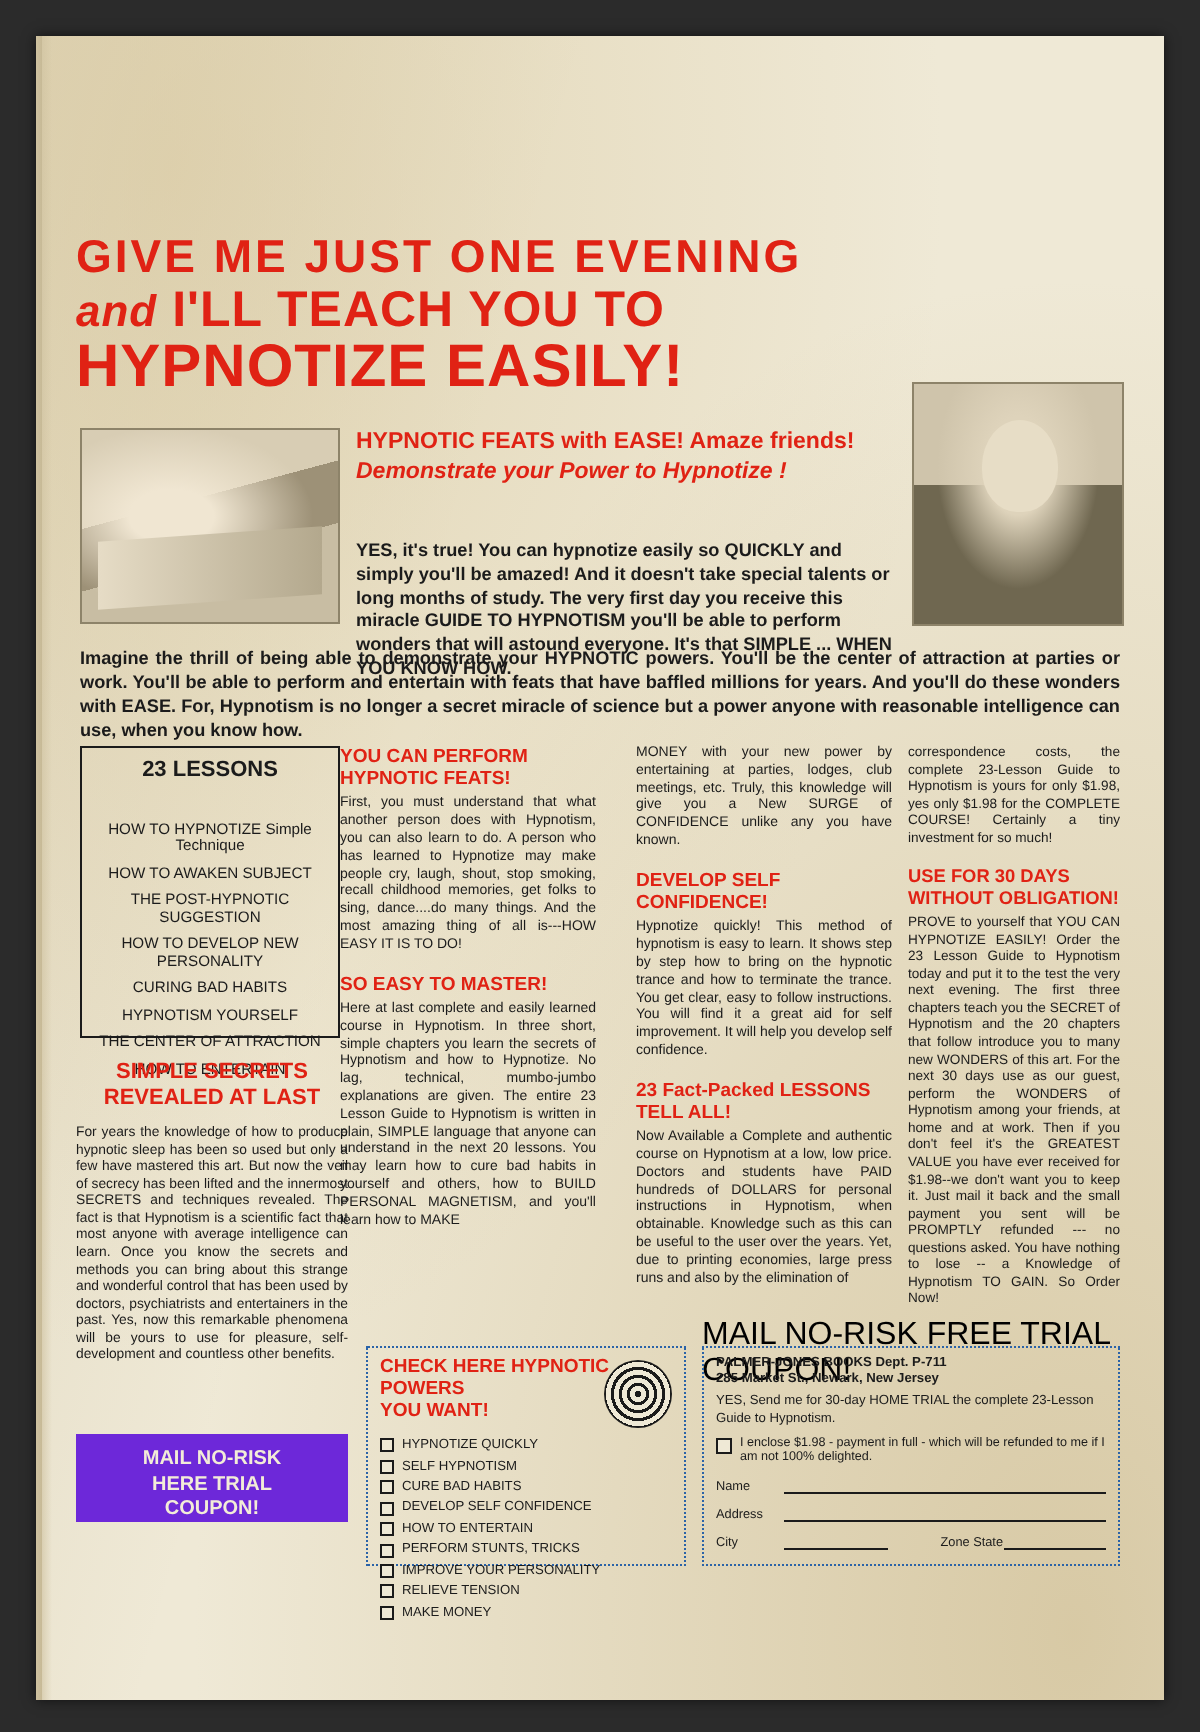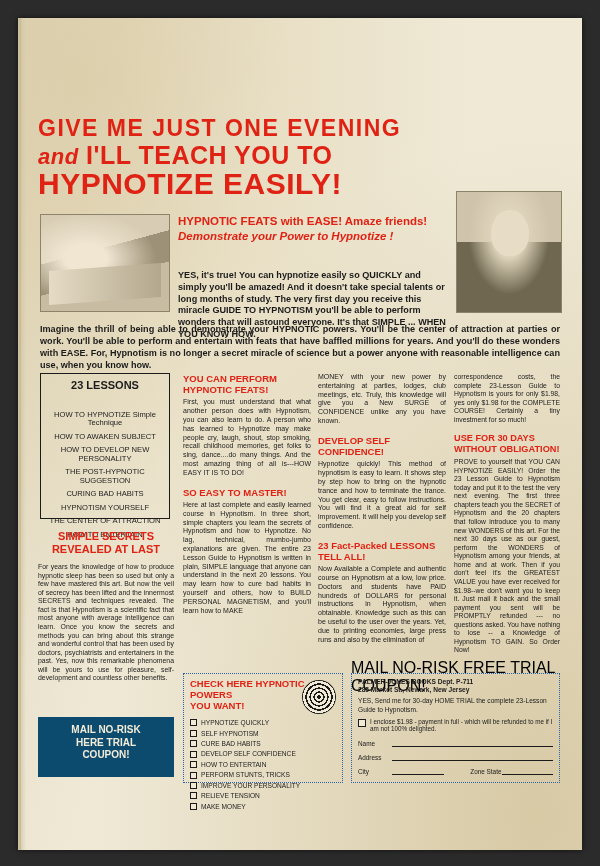--- a/index.html
+++ b/index.html
@@ -117,30 +117,30 @@
     position:absolute;left:20px;top:512px;width:136px;
     color:#e02214;font-weight:bold;font-size:11px;line-height:1.2;text-align:center;
   }
   .secrets-body{
     position:absolute;left:20px;top:545px;width:136px;
     font-size:6.9px;line-height:1.24;color:#1b1b1b;text-align:justify;
   }
 
   
   .blackbox{
-    position:absolute;left:20px;top:699px;width:136px;height:60px;
-    background:#0c4a6e;
+    position:absolute;left:20px;top:699px;width:136px;height:44px;
+    background:#6d28d9;
   }
   .blackbox .txt{
     color:#f3ecd8;font-weight:bold;font-size:10px;line-height:1.25;
     text-align:center;padding-top:7px;
   }
 
   
-  .colA{position:absolute;left:165px;top:355px;width:128px;}
+  .colA{position:absolute;left:152px;top:355px;width:128px;}
   .colB{position:absolute;left:300px;top:355px;width:128px;}
   .colC{position:absolute;left:436px;top:355px;width:106px;}
 
   .hd{color:#e02214;font-weight:bold;font-size:9.5px;line-height:1.18;margin-bottom:3px;}
   .bd{font-size:7px;line-height:1.26;color:#1b1b1b;text-align:justify;}
   .gap{height:9px;}
 
   .colC .bd{font-size:6.8px;}
   .colC .hd{font-size:9.2px;}
 
@@ -211,22 +211,22 @@
     </div>
 
     <div class="intro">YES, it's true! You can hypnotize easily so QUICKLY and simply you'll be amazed! And it doesn't take special talents or long months of study. The very first day you receive this miracle GUIDE TO HYPNOTISM you'll be able to perform wonders that will astound everyone. It's that SIMPLE ... WHEN YOU KNOW HOW.</div>
     <div class="para2">Imagine the thrill of being able to demonstrate your HYPNOTIC powers. You'll be the center of attraction at parties or work. You'll be able to perform and entertain with feats that have baffled millions for years. And you'll do these wonders with EASE. For, Hypnotism is no longer a secret miracle of science but a power anyone with reasonable intelligence can use, when you know how.</div>
 
     <div class="lessons">
       <div class="ttl">23 LESSONS</div>
       <ul>
         <li>HOW TO HYPNOTIZE Simple Technique</li>
         <li>HOW TO AWAKEN SUBJECT</li>
+        <li>THE POST-HYPNOTIC SUGGESTION</li>
         <li>HOW TO DEVELOP NEW PERSONALITY</li>
-        <li>THE POST-HYPNOTIC SUGGESTION</li>
         <li>CURING BAD HABITS</li>
         <li>HYPNOTISM YOURSELF</li>
         <li>THE CENTER OF ATTRACTION</li>
         <li>HOW TO ENTERTAIN</li>
       </ul>
     </div>
 
     <div class="secrets-ttl">
       <div>SIMPLE SECRETS</div>
       <div>REVEALED AT LAST</div>

